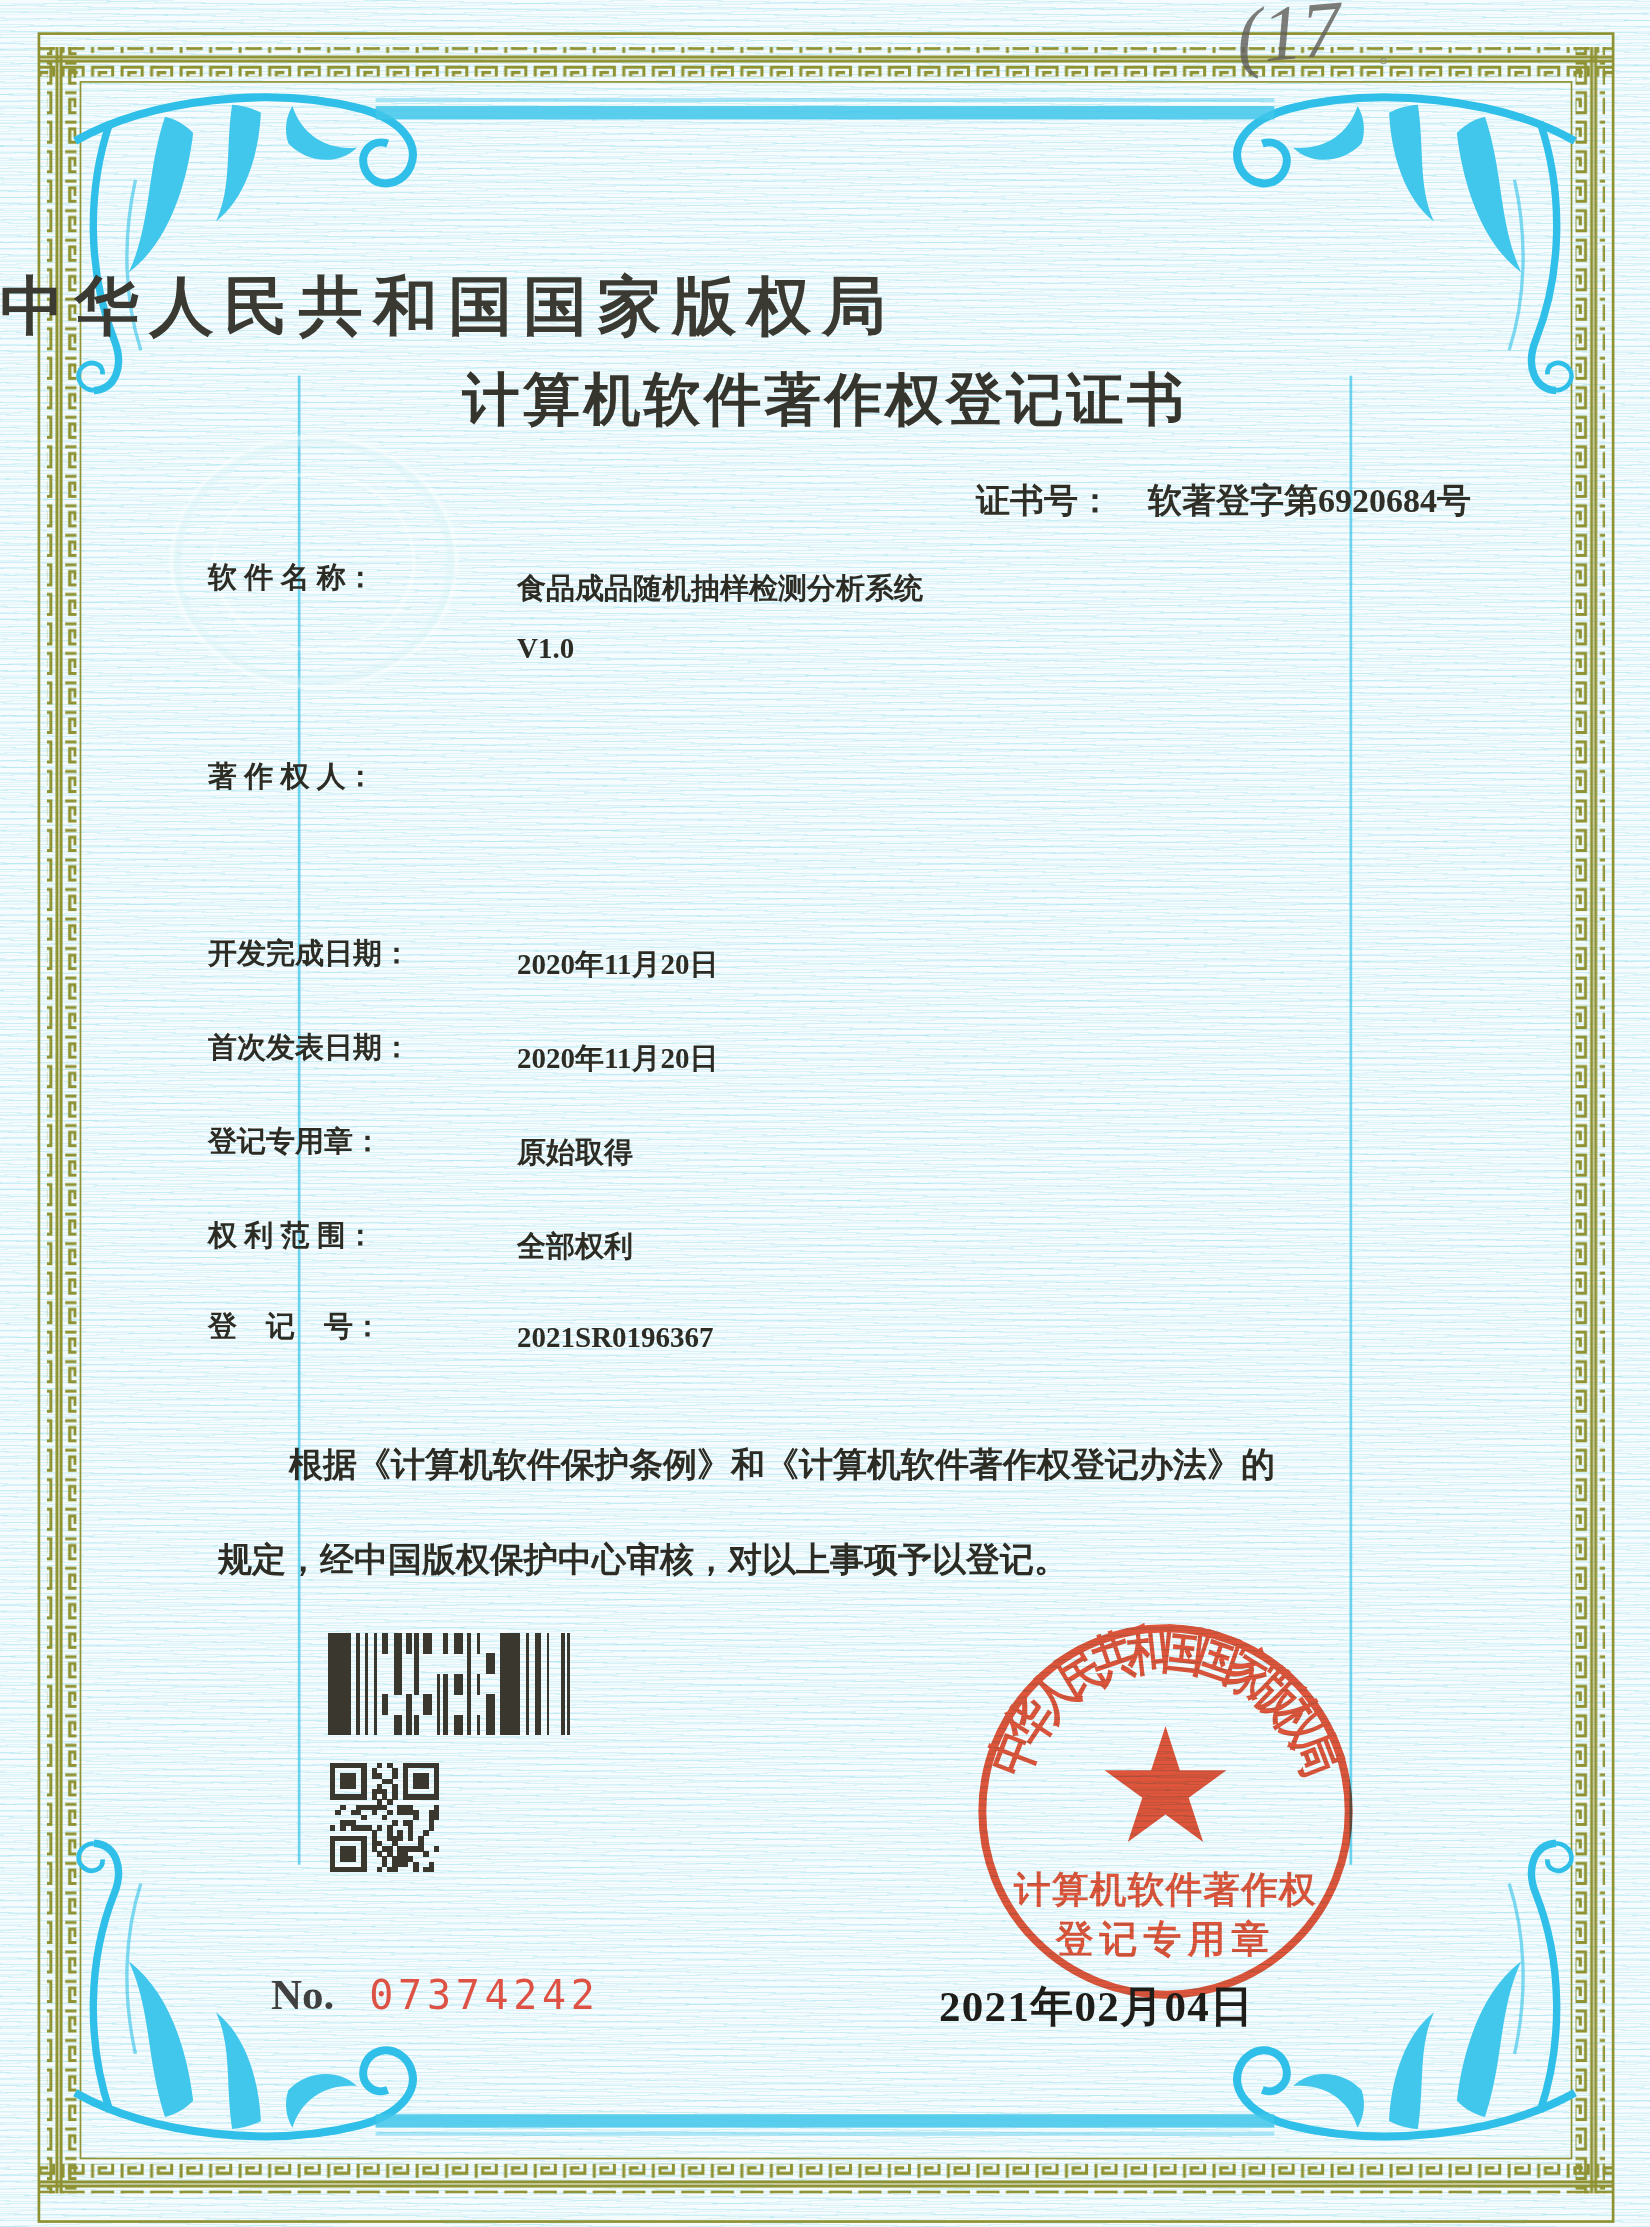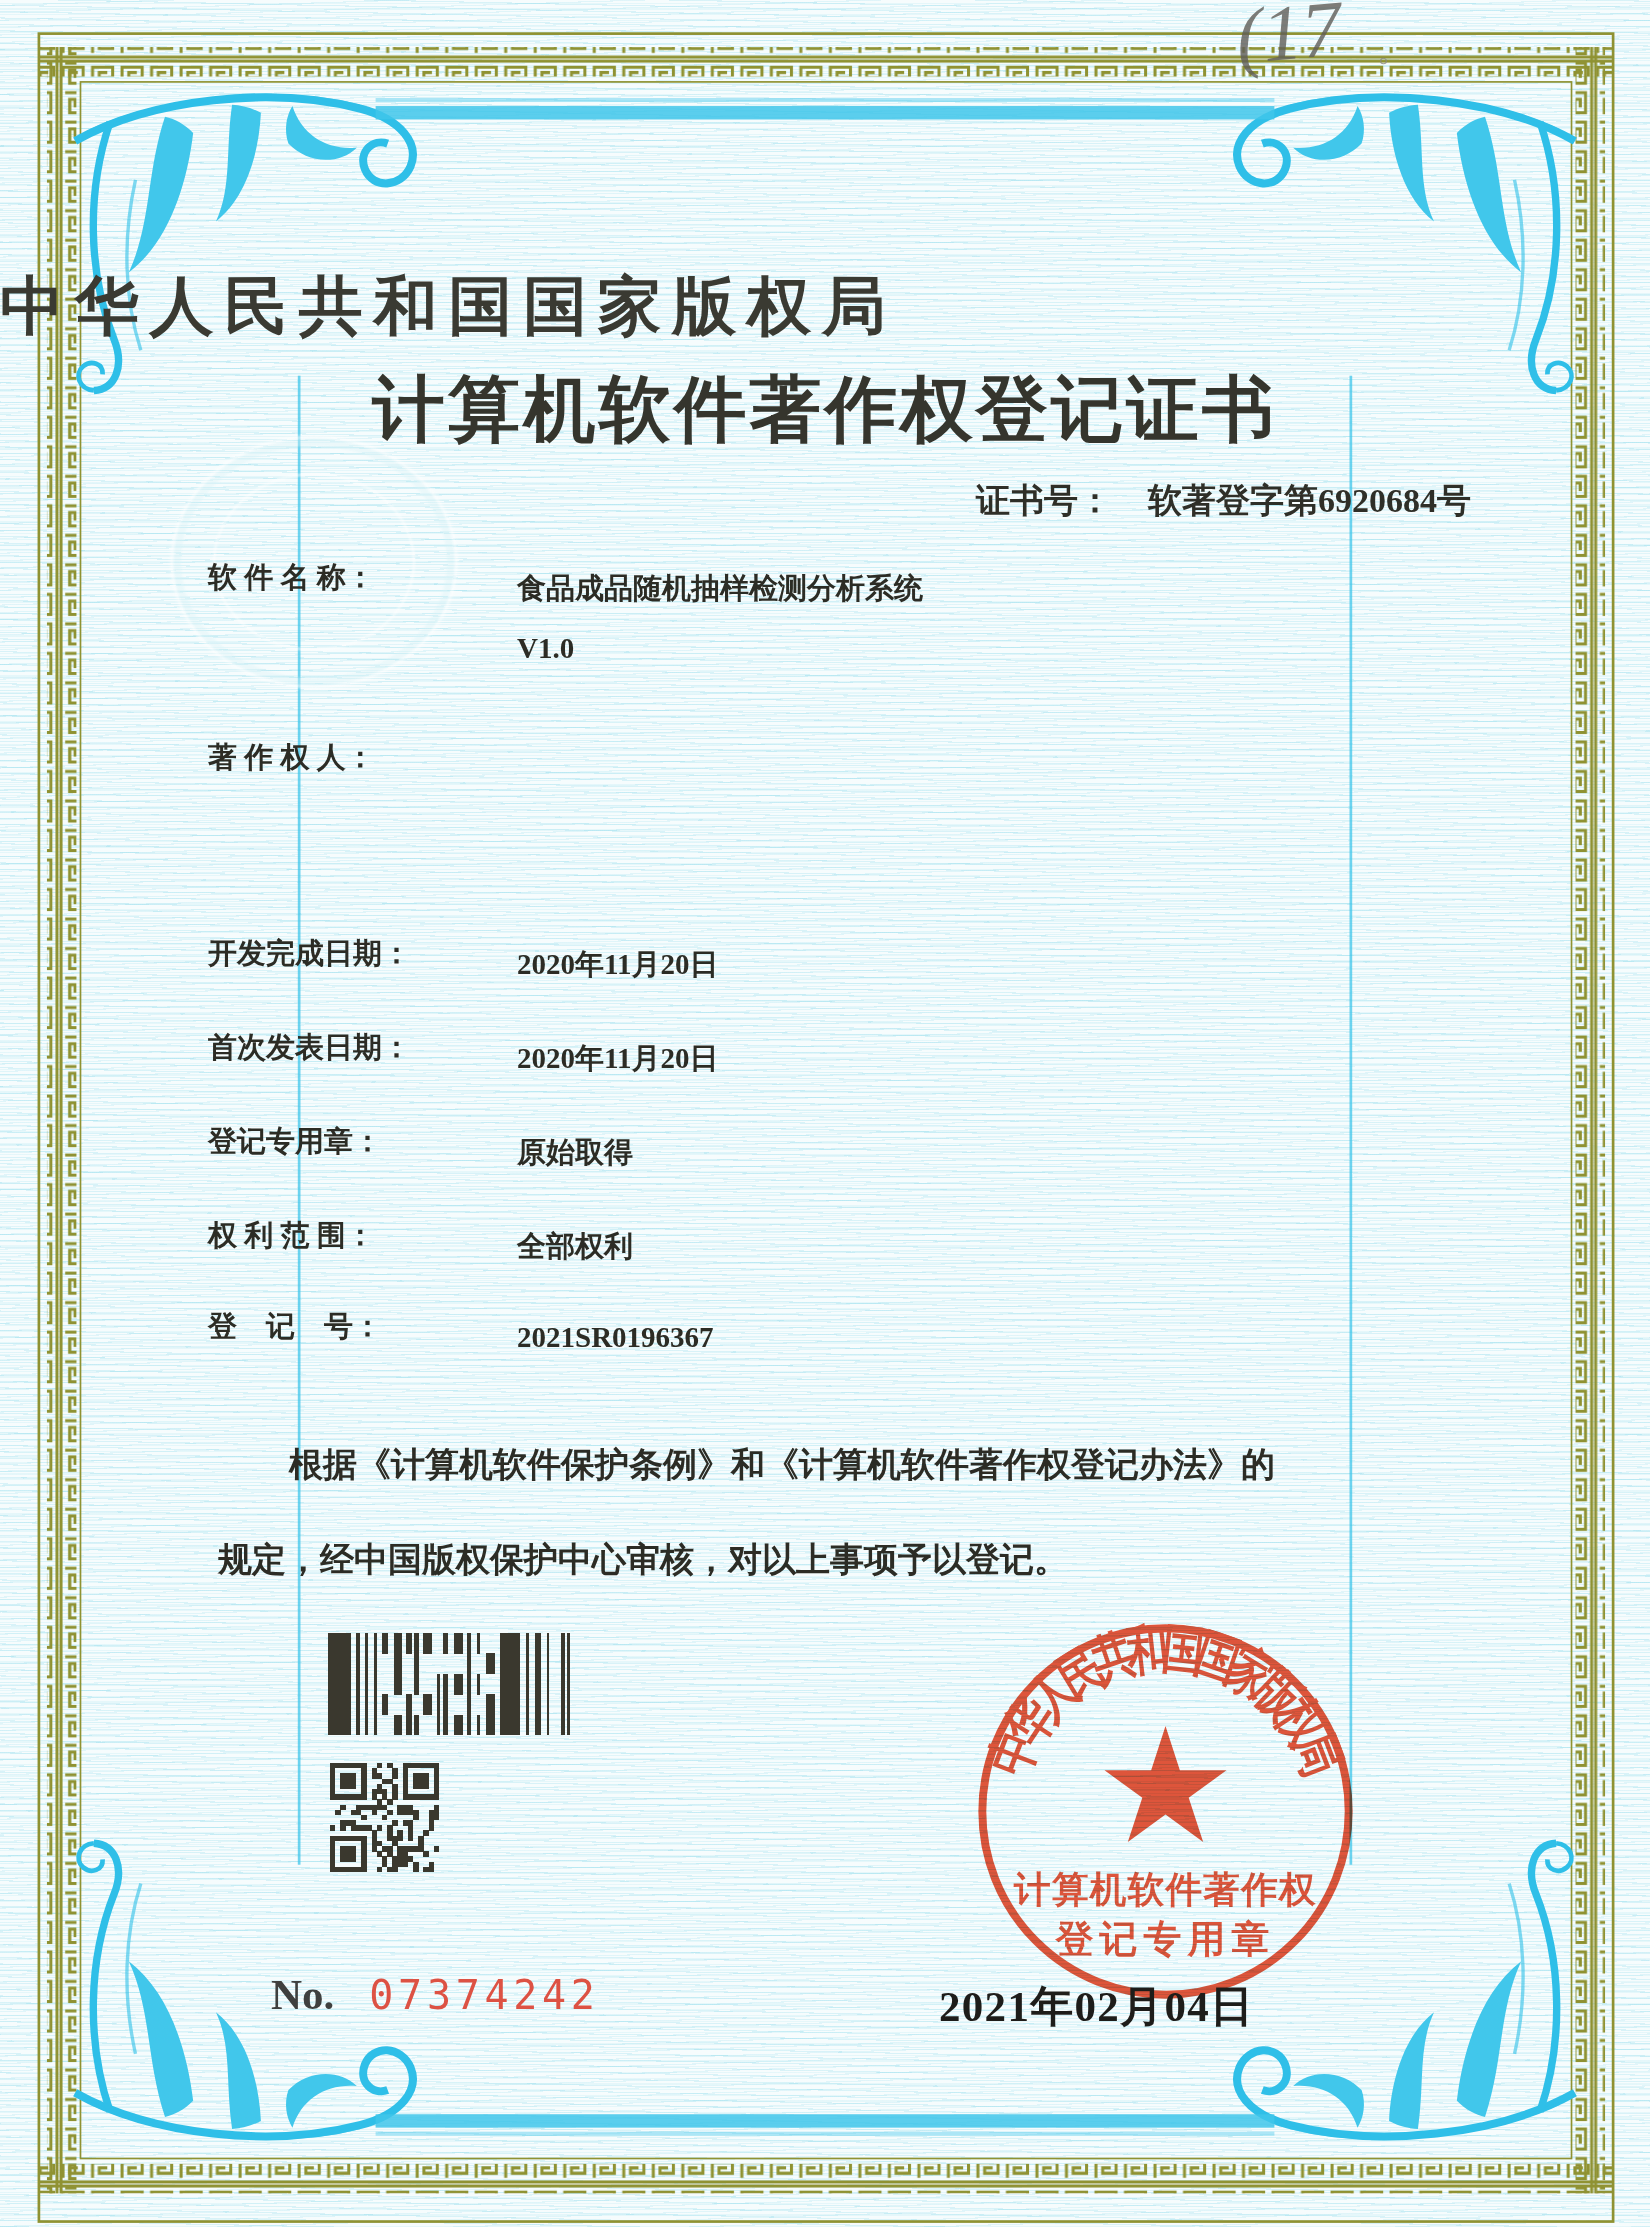--- a/index.html
+++ b/index.html
@@ -10,21 +10,21 @@
       repeating-linear-gradient(1.2deg, rgba(96,203,227,.20) 0 1.1px, rgba(255,255,255,0) 1.1px 6.4px),
       repeating-linear-gradient(-1.8deg, rgba(96,203,227,.15) 0 1.1px, rgba(255,255,255,0) 1.1px 7.4px),
       repeating-linear-gradient(0deg, rgba(140,220,235,.16) 0 1.3px, rgba(255,255,255,0) 1.3px 5.7px),
       #f6fcfd;
   }
   svg.layer{position:absolute;left:0;top:0;width:1650px;height:2227px}
 
   .authority{position:absolute;left:0;right:0;top:263px;
     font-size:64px;letter-spacing:10.7px;font-weight:600;color:#3a3a32}
   .cert-title{position:absolute;left:0;right:0;top:362px;text-align:center;
-    font-size:72px;letter-spacing:3.4px;font-weight:700;color:#35352d}
+    font-size:57px;letter-spacing:3.4px;font-weight:700;color:#35352d}
   .cert-no{position:absolute;left:976px;top:478px;font-size:34px;font-weight:600;color:#2f2f28}
   .cert-no .v{margin-left:36px;font-weight:600}
 
   .field-row{position:absolute;left:208px;width:1328px;font-size:29px;font-weight:600;color:#2c2c25}
   .field-row .lab{display:inline-block}
   .field-row .val{position:absolute;left:309px;top:0;font-weight:600;line-height:60px;white-space:nowrap}
 
   .statement{position:absolute;left:218px;top:1417px;width:1271px;font-size:34px;
     line-height:95px;font-weight:600;color:#2c2c25}
   .statement .ln1{text-indent:71px}
@@ -134,21 +134,21 @@
     <span>证书号：</span><span class="v">软著登字第6920684号</span>
   </div>
 
   <div class="field-row" style="top:558px">
     <span class="lab">软 件 名 称：</span>
     <span class="val">
       <div>食品成品随机抽样检测分析系统</div>
       <div>V1.0</div>
     </span>
   </div>
-  <div class="field-row" style="top:738px">
+  <div class="field-row" style="top:757px">
     <span class="lab">著 作 权 人：</span>
   </div>
   <div class="field-row" style="top:934px">
     <span class="lab">开发完成日期：</span>
     <span class="val">2020年11月20日</span>
   </div>
   <div class="field-row" style="top:1028px">
     <span class="lab">首次发表日期：</span>
     <span class="val">2020年11月20日</span>
   </div>

